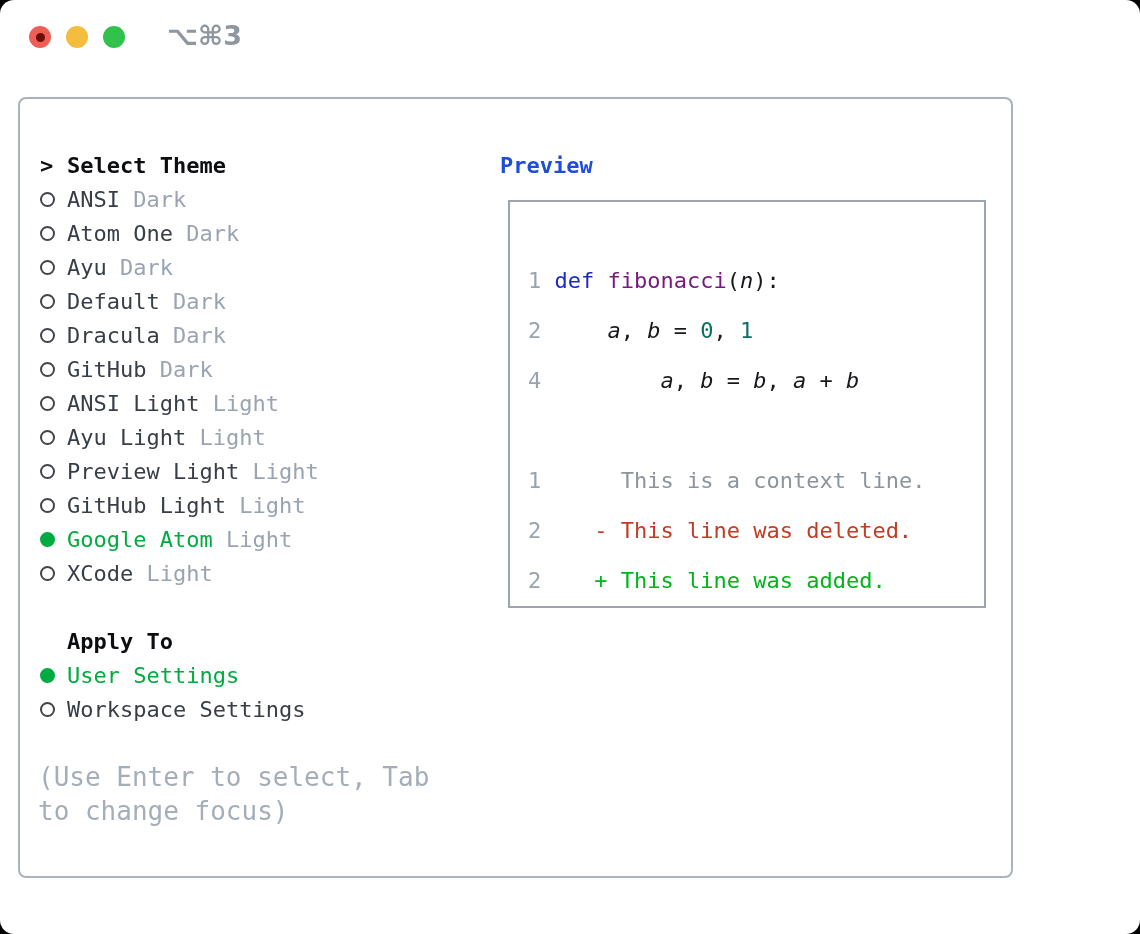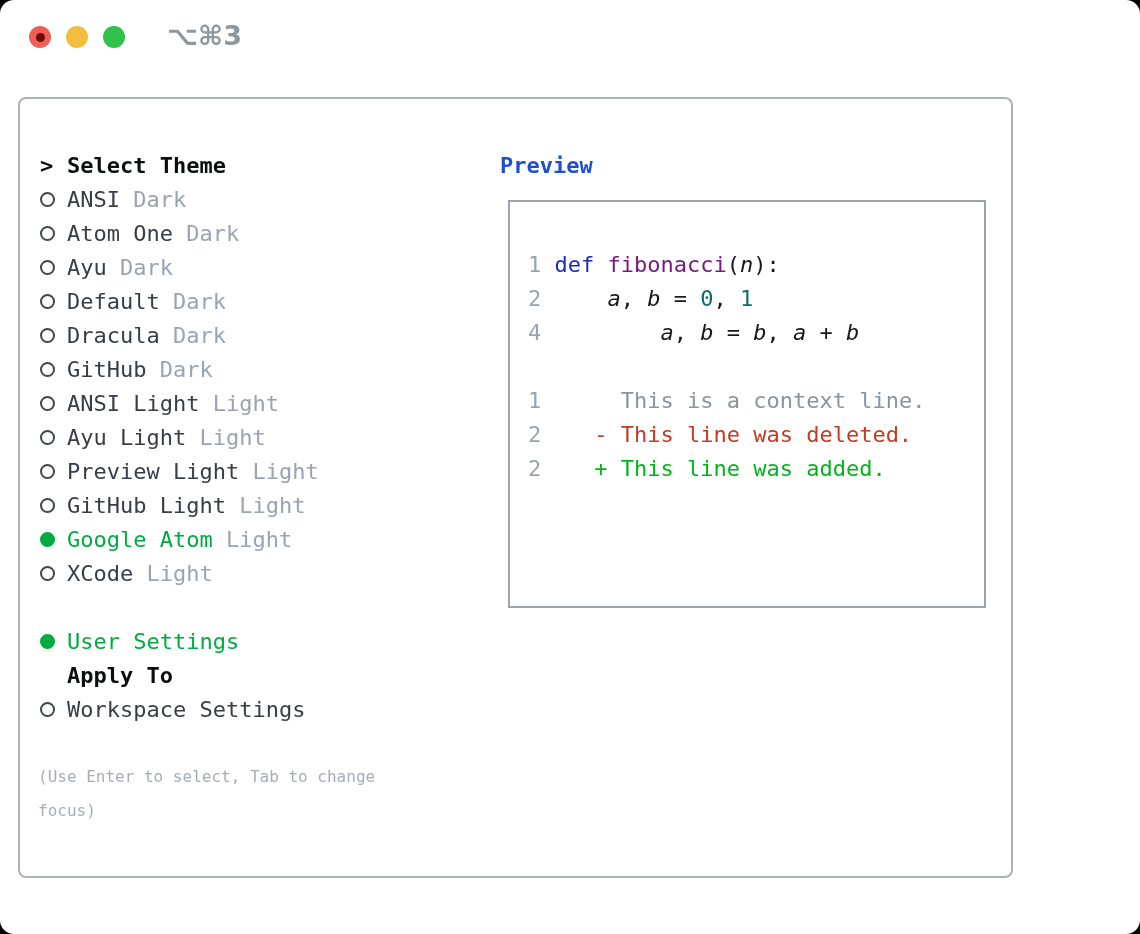--- a/index.html
+++ b/index.html
@@ -21,27 +21,27 @@
   .left-col{position:absolute;left:20px;top:49px;}
   .row{height:34px;display:flex;align-items:center;font-size:22px;color:#383e46;white-space:pre;}
   .row .marker{width:27px;display:flex;align-items:center;flex:none;}
   .circle{width:15px;height:15px;border:2px solid #41464d;border-radius:50%;box-sizing:border-box;}
   .circle.sel{background:#00ab41;border-color:#00ab41;}
   .caret{font-weight:bold;color:#0b0d10;}
   .row.header-row{font-weight:bold;color:#0b0d10;}
   .row .variant{color:#9aa3b1;}
   .row.selected .name{color:#00ab41;}
   .spacer{height:34px;}
-  .hint{position:absolute;left:18px;top:661px;width:400px;font-size:16px;line-height:34px;color:#a5aeb8;}
+  .hint{position:absolute;left:18px;top:661px;width:400px;font-size:26px;line-height:34px;color:#a5aeb8;}
   
   .preview-header{position:absolute;left:480px;top:49px;height:34px;display:flex;align-items:center;
                   font-size:22px;font-weight:bold;color:#1d4ed8;}
   .preview-box{position:absolute;left:488px;top:101px;width:478px;height:408px;border:2px solid #9ca5ae;
                box-sizing:border-box;padding:46px 0 0 18px;background:#fff;}
-  .pline{height:34px;line-height:34px;font-size:22px;white-space:pre;}
+  .pline{height:34px;line-height:34px;font-size:22px;white-space:pre;margin-top:16px;}
   .tk-ln{color:#98a3b0;}
   .tk-kw{color:#1c2ac0;}
   .tk-fn{color:#77187f;}
   .tk-va{color:#16181c;font-style:italic;}
   .tk-li{color:#0b6f63;}
   .tk-pl{color:#16181c;}
   .tk-ctx{color:#8d949c;}
   .tk-del{color:#c23b22;}
   .tk-add{color:#00b41a;}
 </style>
@@ -67,22 +67,22 @@
         <div class="row"><span class="marker"><span class="circle"></span></span><span class="name">Default</span><span class="variant"> Dark</span></div>
         <div class="row"><span class="marker"><span class="circle"></span></span><span class="name">Dracula</span><span class="variant"> Dark</span></div>
         <div class="row"><span class="marker"><span class="circle"></span></span><span class="name">GitHub</span><span class="variant"> Dark</span></div>
         <div class="row"><span class="marker"><span class="circle"></span></span><span class="name">ANSI Light</span><span class="variant"> Light</span></div>
         <div class="row"><span class="marker"><span class="circle"></span></span><span class="name">Ayu Light</span><span class="variant"> Light</span></div>
         <div class="row"><span class="marker"><span class="circle"></span></span><span class="name">Preview Light</span><span class="variant"> Light</span></div>
         <div class="row"><span class="marker"><span class="circle"></span></span><span class="name">GitHub Light</span><span class="variant"> Light</span></div>
         <div class="row selected"><span class="marker"><span class="circle sel"></span></span><span class="name">Google Atom</span><span class="variant"> Light</span></div>
         <div class="row"><span class="marker"><span class="circle"></span></span><span class="name">XCode</span><span class="variant"> Light</span></div>
         <div class="spacer"></div>
+        <div class="row header-row"><span class="marker"></span><span class="name">Apply To</span></div>
         <div class="row selected"><span class="marker"><span class="circle sel"></span></span><span class="name">User Settings</span></div>
-        <div class="row header-row"><span class="marker"></span><span class="name">Apply To</span></div>
         <div class="row"><span class="marker"><span class="circle"></span></span><span class="name">Workspace Settings</span></div>
       </div>
     <div class="preview-header">Preview</div>
     <div class="preview-box" id="preview-box">
         <div class="pline"><span class="tk-ln">1 </span><span class="tk-kw">def </span><span class="tk-fn">fibonacci</span><span class="tk-pl">(</span><span class="tk-va">n</span><span class="tk-pl">):</span></div>
         <div class="pline"><span class="tk-ln">2</span><span class="tk-pl">     </span><span class="tk-va">a</span><span class="tk-pl">, </span><span class="tk-va">b</span><span class="tk-pl"> = </span><span class="tk-li">0</span><span class="tk-pl">, </span><span class="tk-li">1</span></div>
         <div class="pline"><span class="tk-ln">4</span><span class="tk-pl">         </span><span class="tk-va">a</span><span class="tk-pl">, </span><span class="tk-va">b</span><span class="tk-pl"> = </span><span class="tk-va">b</span><span class="tk-pl">, </span><span class="tk-va">a</span><span class="tk-pl"> + </span><span class="tk-va">b</span></div>
         <div class="pline"></div>
         <div class="pline"><span class="tk-ln">1</span><span class="tk-pl">      </span><span class="tk-ctx">This is a context line.</span></div>
         <div class="pline"><span class="tk-ln">2</span><span class="tk-pl">    </span><span class="tk-del">- This line was deleted.</span></div>

